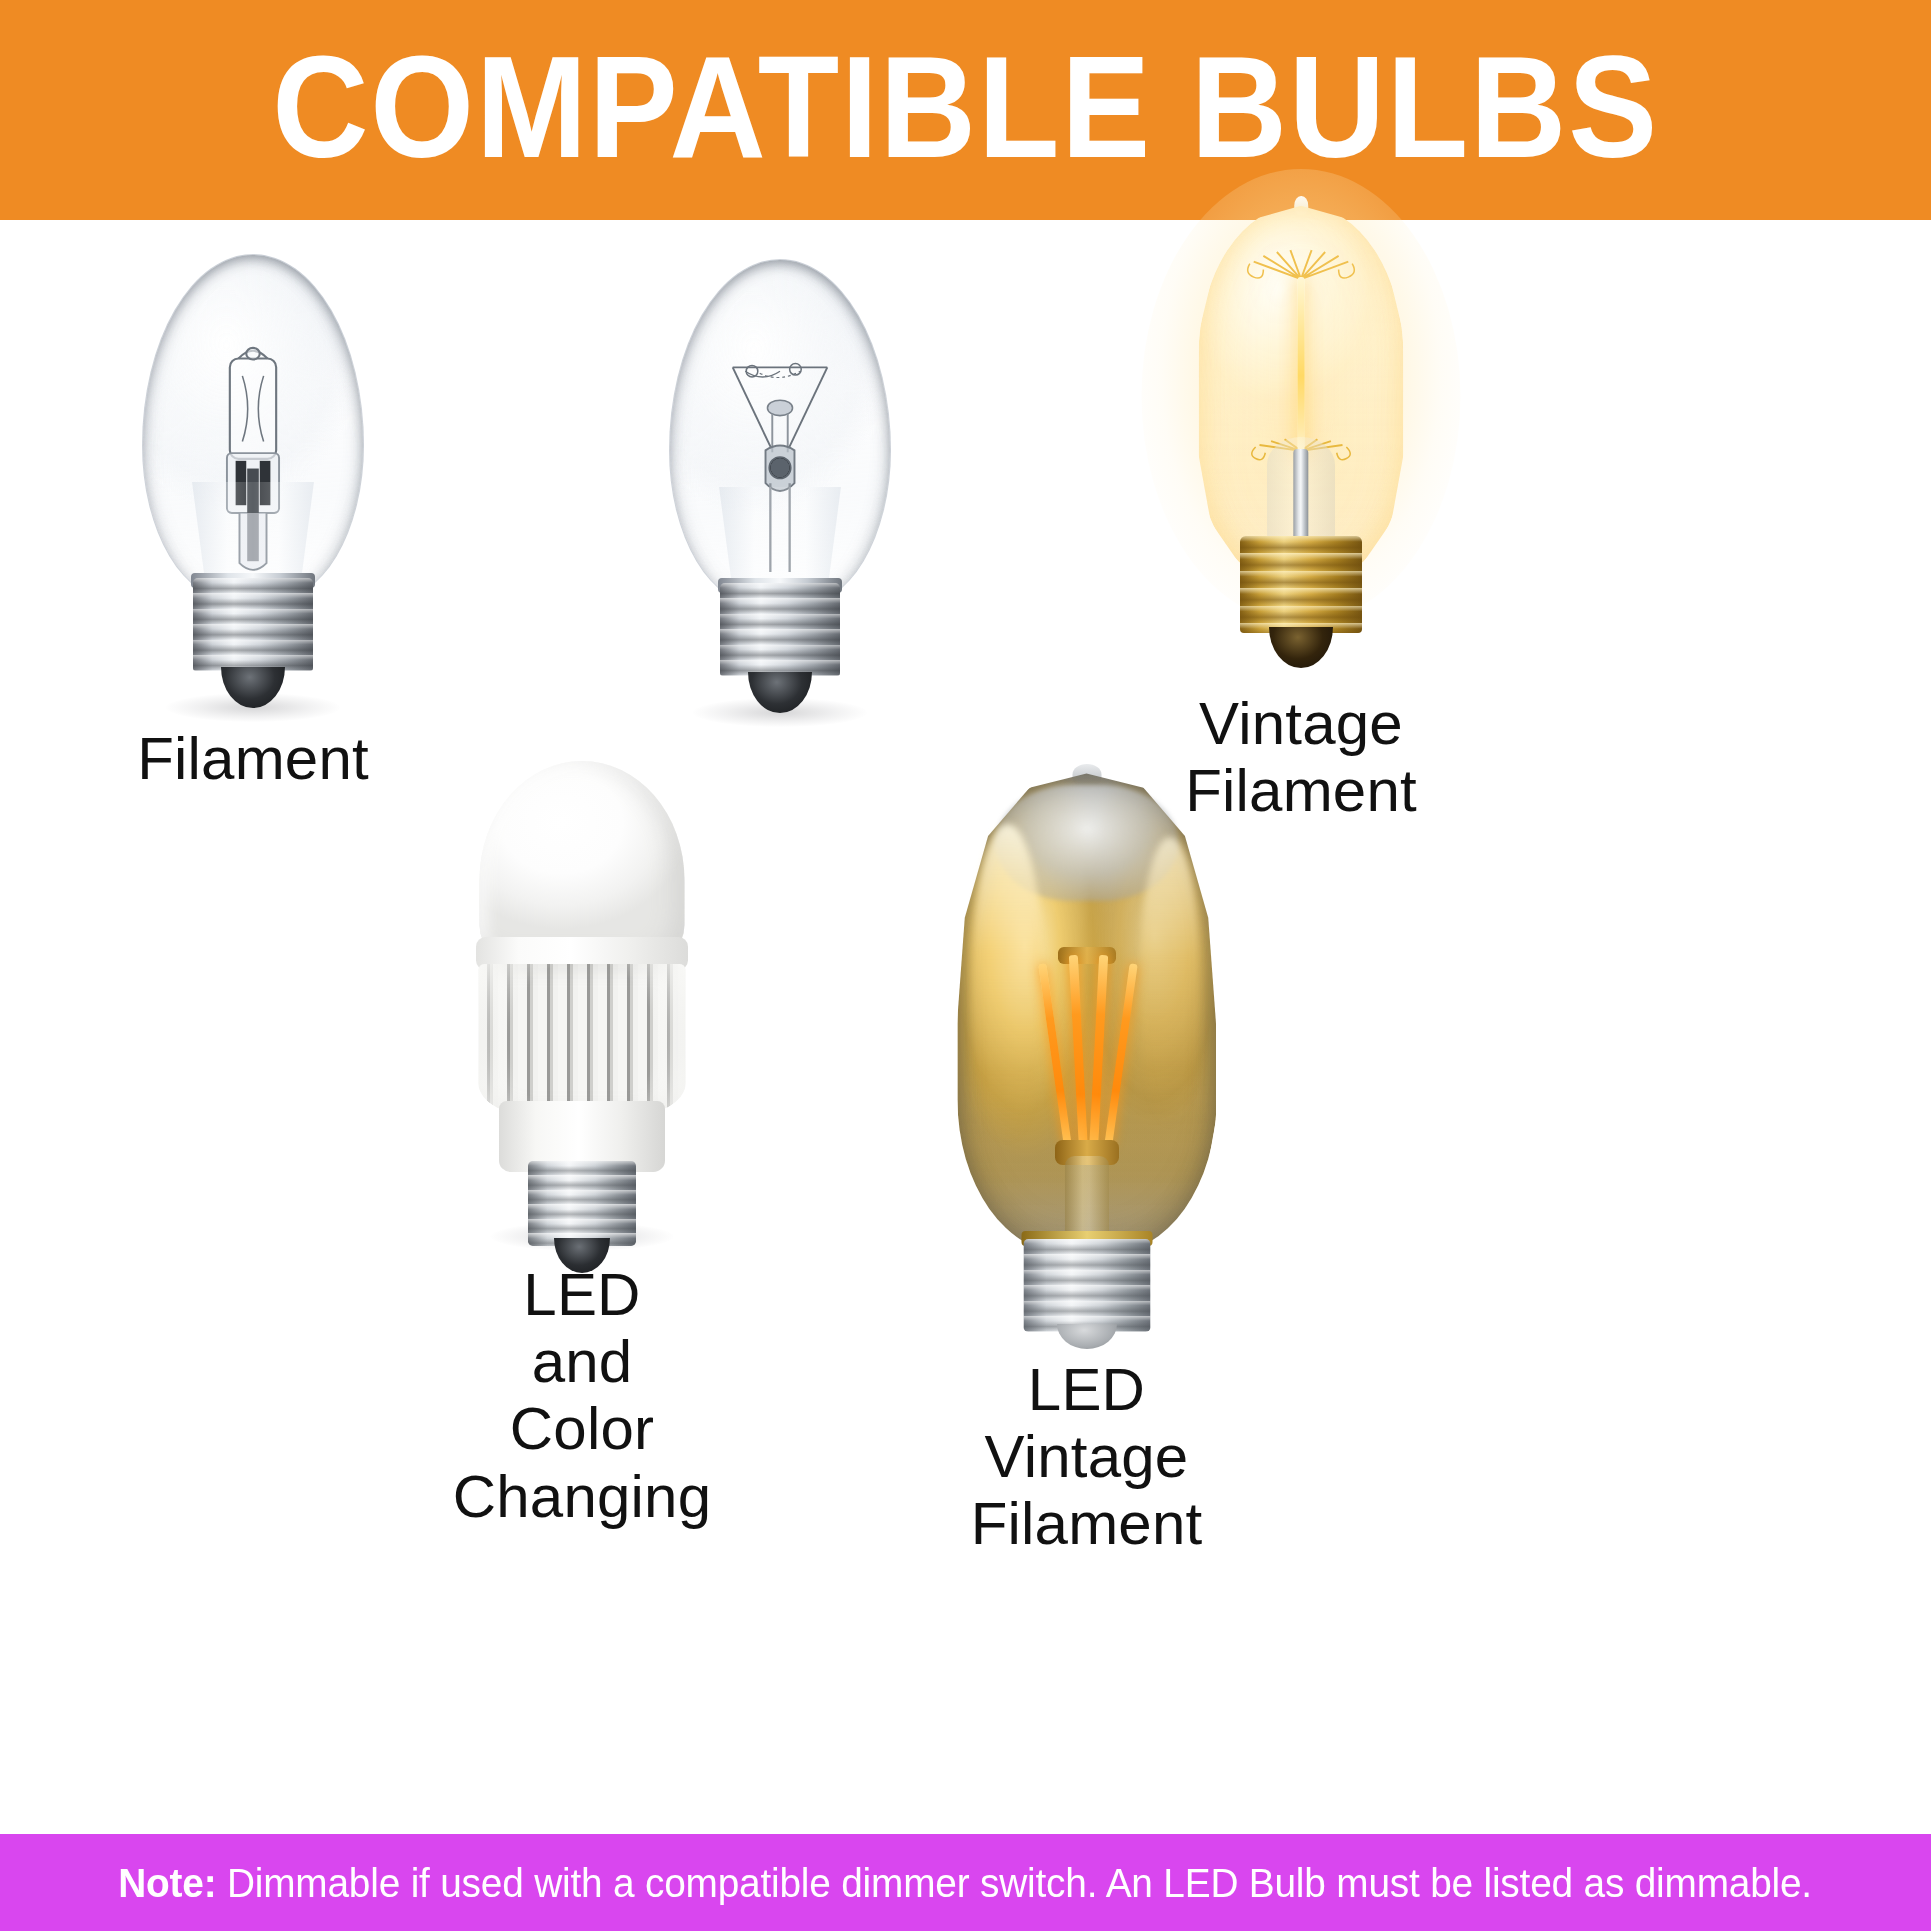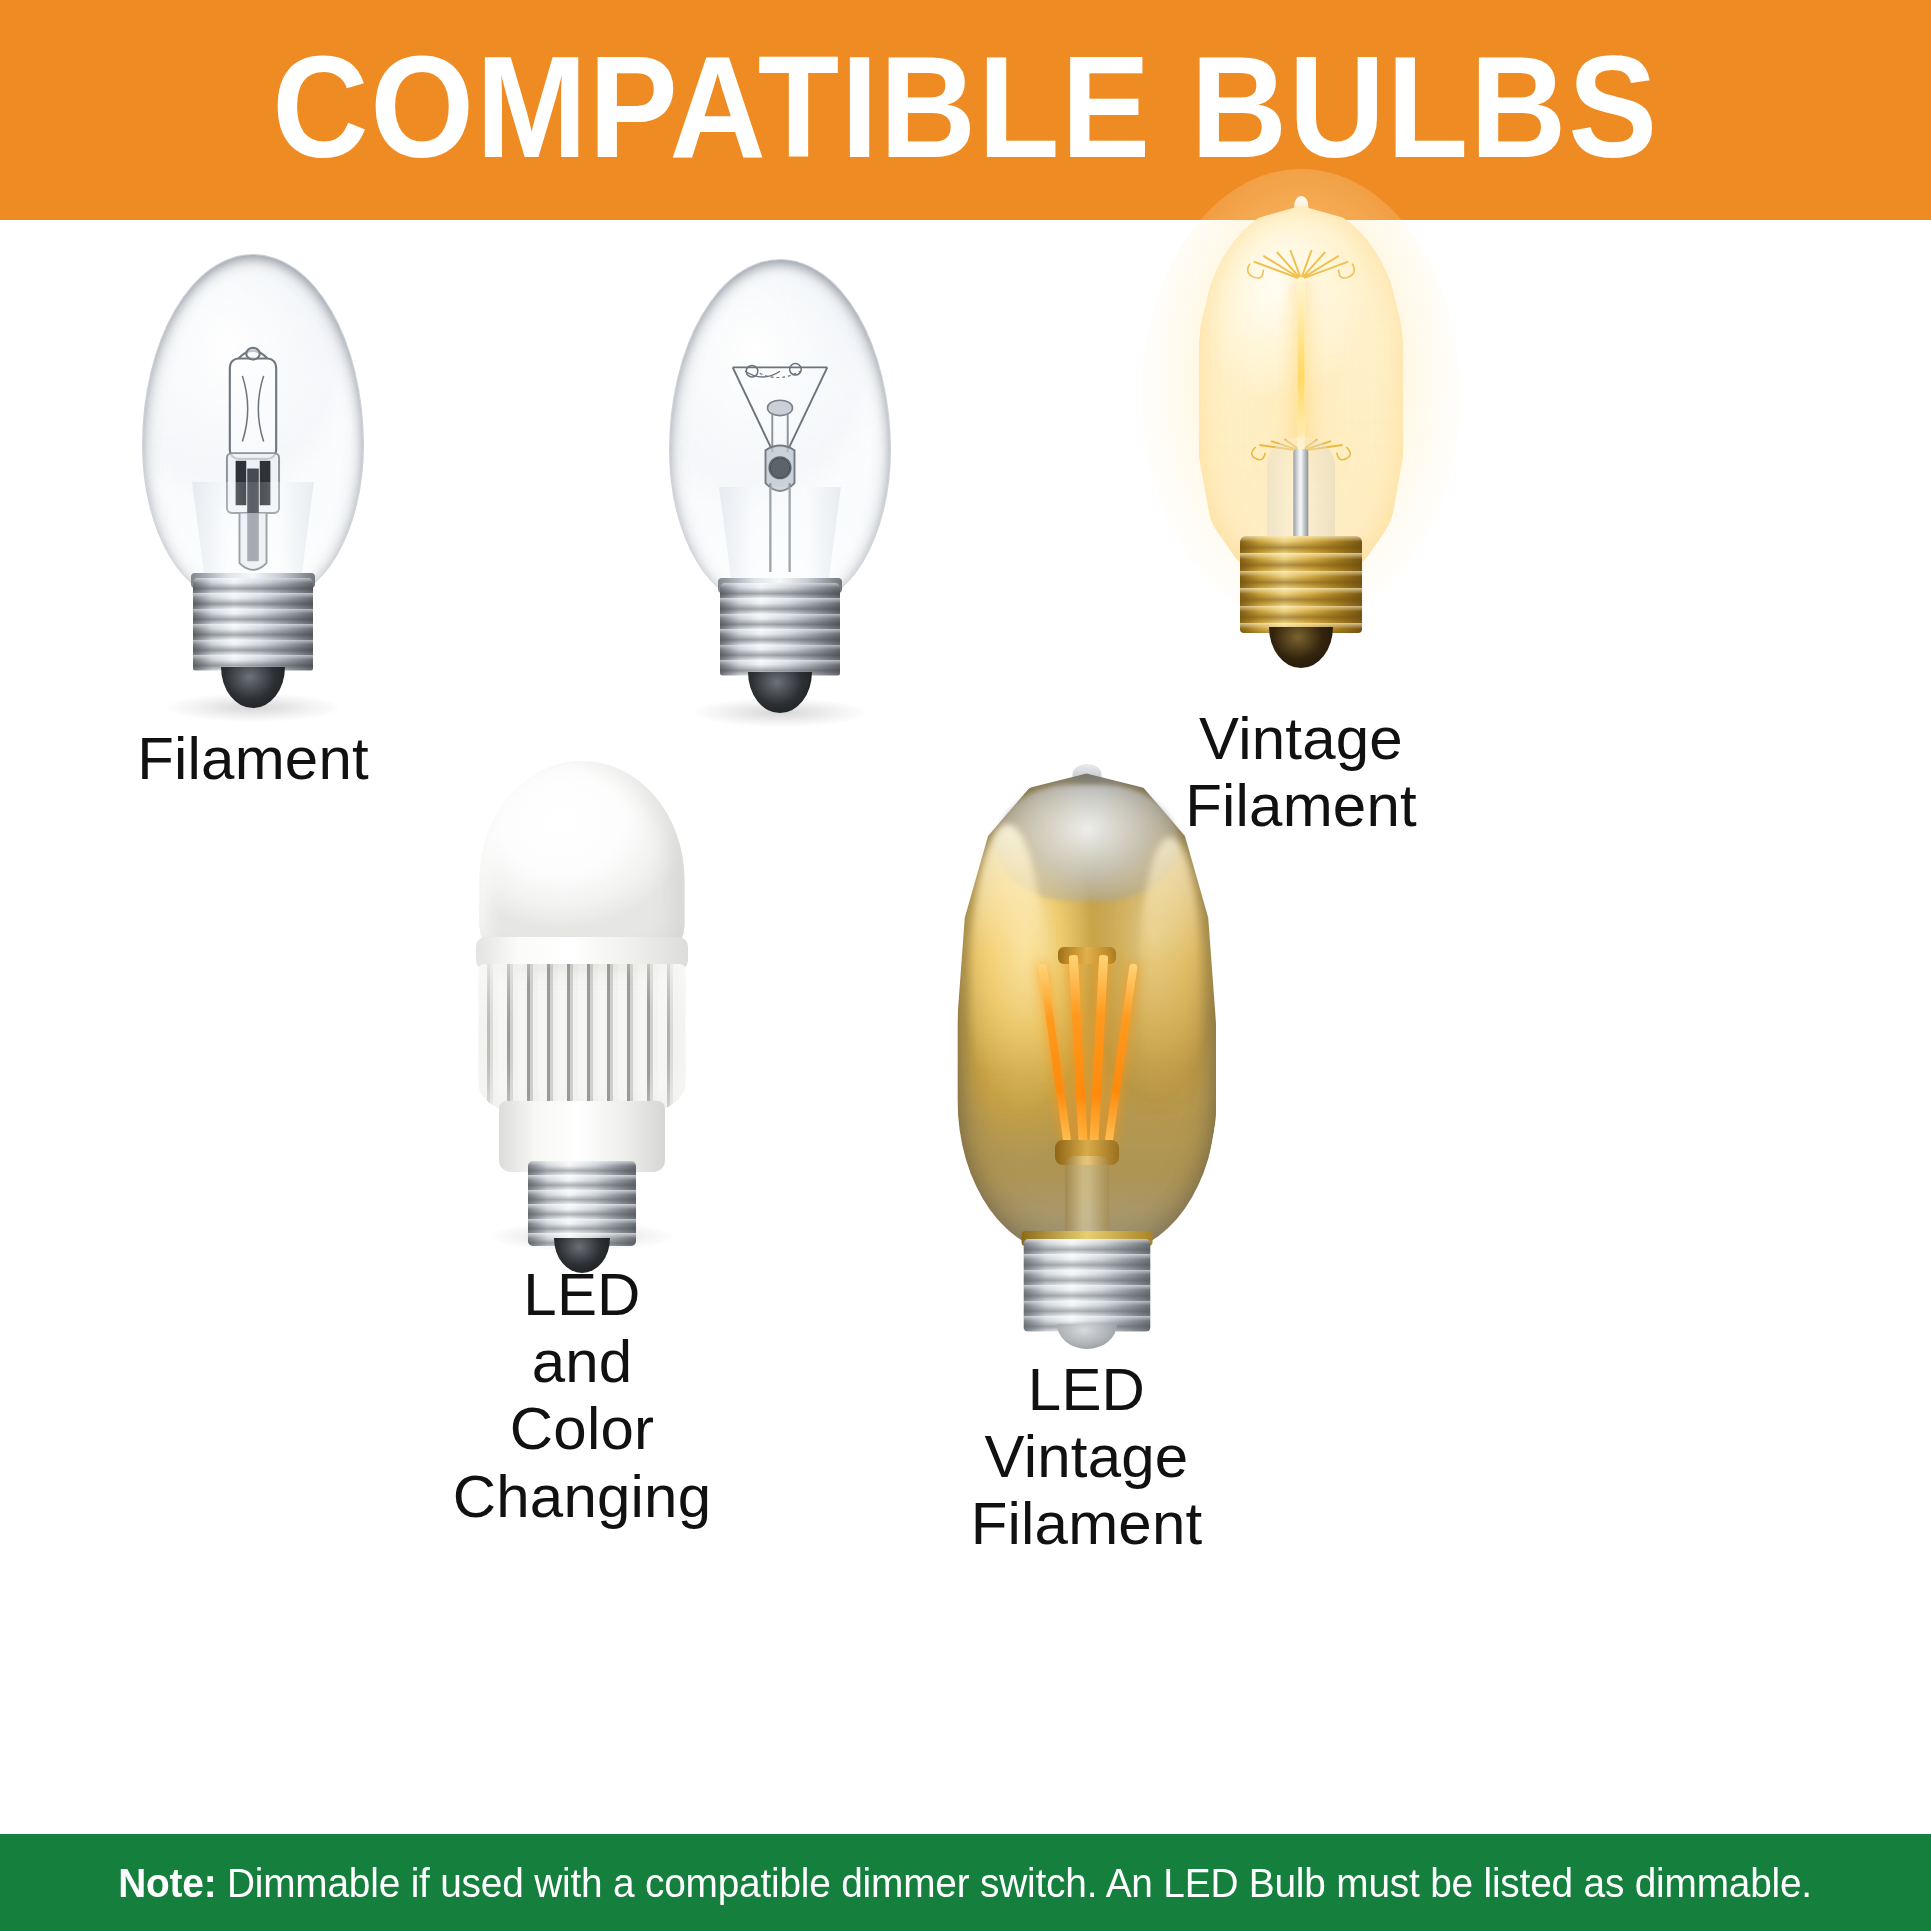--- a/index.html
+++ b/index.html
@@ -26,21 +26,21 @@
     letter-spacing:1.9px;
     transform:scaleX(0.92);
     transform-origin:center center;
     white-space:nowrap;
     margin-top:-5.8px;
   }
 
   
   .footer-bar{
     position:absolute;left:0;bottom:0;width:1931px;height:97px;
-    background:#15803d;
+    background:#d946ef;
     display:flex;align-items:center;justify-content:center;text-align:right;
   }
   .footer-note{
     color:#ffffff;
     font-size:40px;
     line-height:1;
     white-space:nowrap;
     transform:scaleX(0.97);
     letter-spacing:-0.2px;
   }
@@ -64,21 +64,21 @@
     white-space:pre-line;
   }
 
   
   .cell-halogen   {left:72px;  top:34px;  width:362px;}
   .cell-incand    {left:599px; top:39px;  width:362px;}
   .cell-vintage   {left:1120px;top:-24px; width:362px;}
   .cell-led       {left:401px; top:541px; width:362px;}
   .cell-ledvint   {left:874px; top:536px; width:425px;}
 
-  .cell-vintage .caption{margin-top:36px;text-align:center;}
+  .cell-vintage .caption{margin-top:21px;text-align:center;}
   .cell-halogen .caption{margin-top:17.4px;}
   .cell-incand  .caption{margin-top:17.4px;}
   .cell-led     .caption{margin-top:27px;}
   .cell-ledvint .caption{margin-top:21px;}
 
   
 
   .shadow{
     position:absolute;left:50%;transform:translateX(-50%);
     border-radius:50%;

